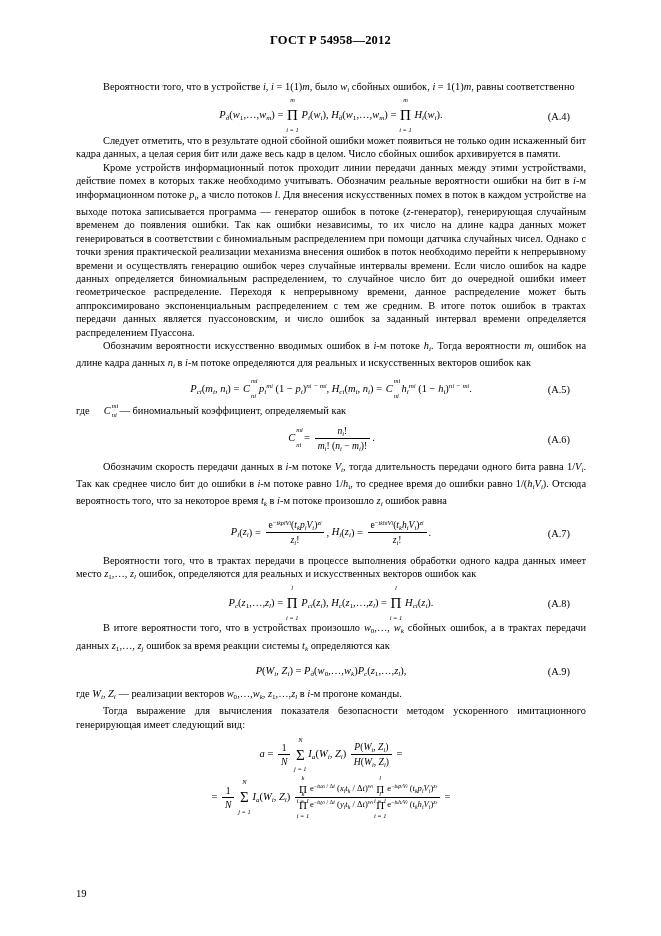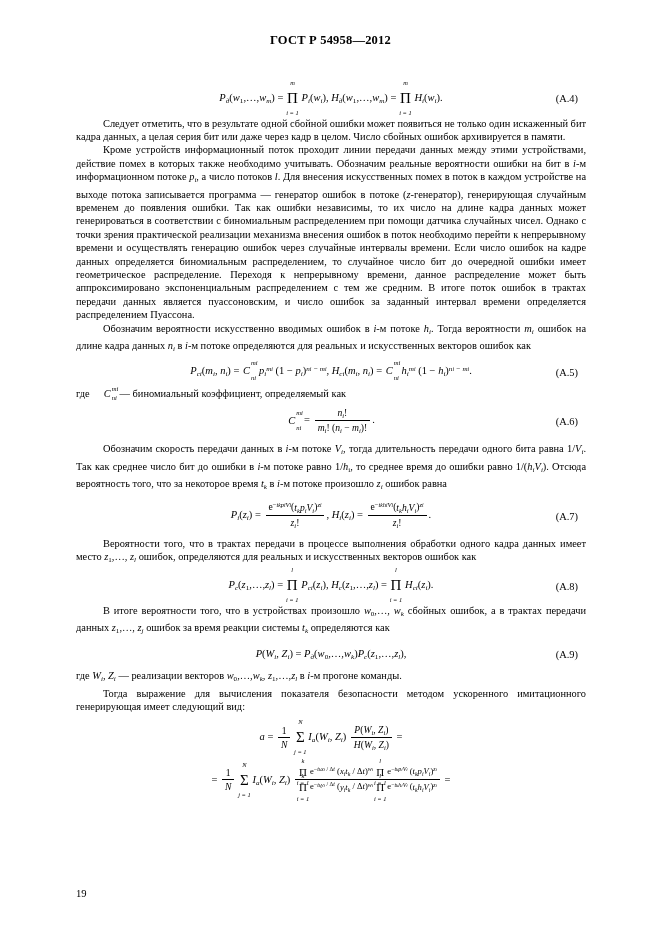--- a/index.html
+++ b/index.html
@@ -54,21 +54,21 @@
     min-height: 16px;
   }
   .formula {
     text-align: center;
     font-size: 10.5px;
     font-family: "Liberation Serif", serif;
     line-height: 1.5;
   }
   .fnum {
     position: absolute;
-    right: 8px;
+    right: 16px;
     top: 50%;
     transform: translateY(-50%);
     font-size: 10.4px;
   }
   .page-num {
     position: absolute;
     left: 76px;
     top: 888px;
     font-size: 10.6px;
   }
@@ -152,33 +152,34 @@
 </style>
 </head>
 <body>
 
 <div class="page">
 
   <div class="header">ГОСТ Р 54958—2012</div>
 
   <div class="content">
 
+    <p class="para">Вероятности того, что в устройстве <i>i</i>, <i>i</i> = 1(1)<i>m</i>, было <i>w<span class="sub">i</span></i> сбойных ошибок, <i>i</i> = 1(1)<i>m</i>, равны соответственно</p>
 
     <div class="formula-row">
       <div class="formula">
         <i>P<span class="sub">д</span></i>(<i>w</i><span class="sub">1</span>,…,<i>w<span class="sub">m</span></i>) =
         <span class="big-op">Π<span class="op-lim-top">m</span><span class="op-lim-bot">i = 1</span></span>
         <i>P<span class="sub">i</span></i>(<i>w<span class="sub">i</span></i>), <i>H<span class="sub">д</span></i>(<i>w</i><span class="sub">1</span>,…,<i>w<span class="sub">m</span></i>) =
         <span class="big-op">Π<span class="op-lim-top">m</span><span class="op-lim-bot">i = 1</span></span>
         <i>H<span class="sub">i</span></i>(<i>w<span class="sub">i</span></i>).
       </div>
       <span class="fnum">(А.4)</span>
     </div>
 
-    <p class="para">Следует отметить, что в результате одной сбойной ошибки может появиться не только один искаженный бит кадра данных, а целая серия бит или даже через кадр в целом. Число сбойных ошибок архивируется в памяти.</p>
+    <p class="para">Следует отметить, что в результате одной сбойной ошибки может появиться не только один искаженный бит кадра данных, а целая серия бит или даже весь кадр в целом. Число сбойных ошибок архивируется в памяти.</p>
 
     <p class="para">Кроме устройств информационный поток проходит линии передачи данных между этими устройствами, действие помех в которых также необходимо учитывать. Обозначим реальные вероятности ошибки на бит в <i>i</i>-м информационном потоке <i>p<span class="sub">i</span></i>, а число потоков <i>l</i>. Для внесения искусственных помех в поток в каждом устройстве на выходе потока записывается программа — генератор ошибок в потоке (<i>z</i>-генератор), генерирующая случайным временем до появления ошибки. Так как ошибки независимы, то их число на длине кадра данных может генерироваться в соответствии с биномиальным распределением при помощи датчика случайных чисел. Однако с точки зрения практической реализации механизма внесения ошибок в поток необходимо перейти к непрерывному времени и осуществлять генерацию ошибок через случайные интервалы времени. Если число ошибок на кадре данных определяется биномиальным распределением, то случайное число бит до очередной ошибки имеет геометрическое распределение. Переходя к непрерывному времени, данное распределение может быть аппроксимировано экспоненциальным распределением с тем же средним. В итоге поток ошибок в трактах передачи данных является пуассоновским, и число ошибок за заданный интервал времени определяется распределением Пуассона.</p>
 
     <p class="para">Обозначим вероятности искусственно вводимых ошибок в <i>i</i>-м потоке <i>h<span class="sub">i</span></i>. Тогда вероятности <i>m<span class="sub">i</span></i> ошибок на длине кадра данных <i>n<span class="sub">i</span></i> в <i>i</i>-м потоке определяются для реальных и искусственных векторов ошибок как</p>
 
     <div class="formula-row">
       <div class="formula">
         <i>P<span class="sub">сi</span></i>(<i>m<span class="sub">i</span></i>, <i>n<span class="sub">i</span></i>) =
         <span class="binom"><i>C</i><span class="b-sup">m<span style="font-style:italic">i</span></span><span class="b-sub">n<span style="font-style:italic">i</span></span></span>&nbsp;&nbsp;
         <i>p<span class="sub">i</span></i><span class="sup"><i>m<span style="font-size:0.8em">i</span></i></span> (1 − <i>p<span class="sub">i</span></i>)<span class="sup"><i>n<span style="font-size:0.8em">i</span> − m<span style="font-size:0.8em">i</span></i></span>,

